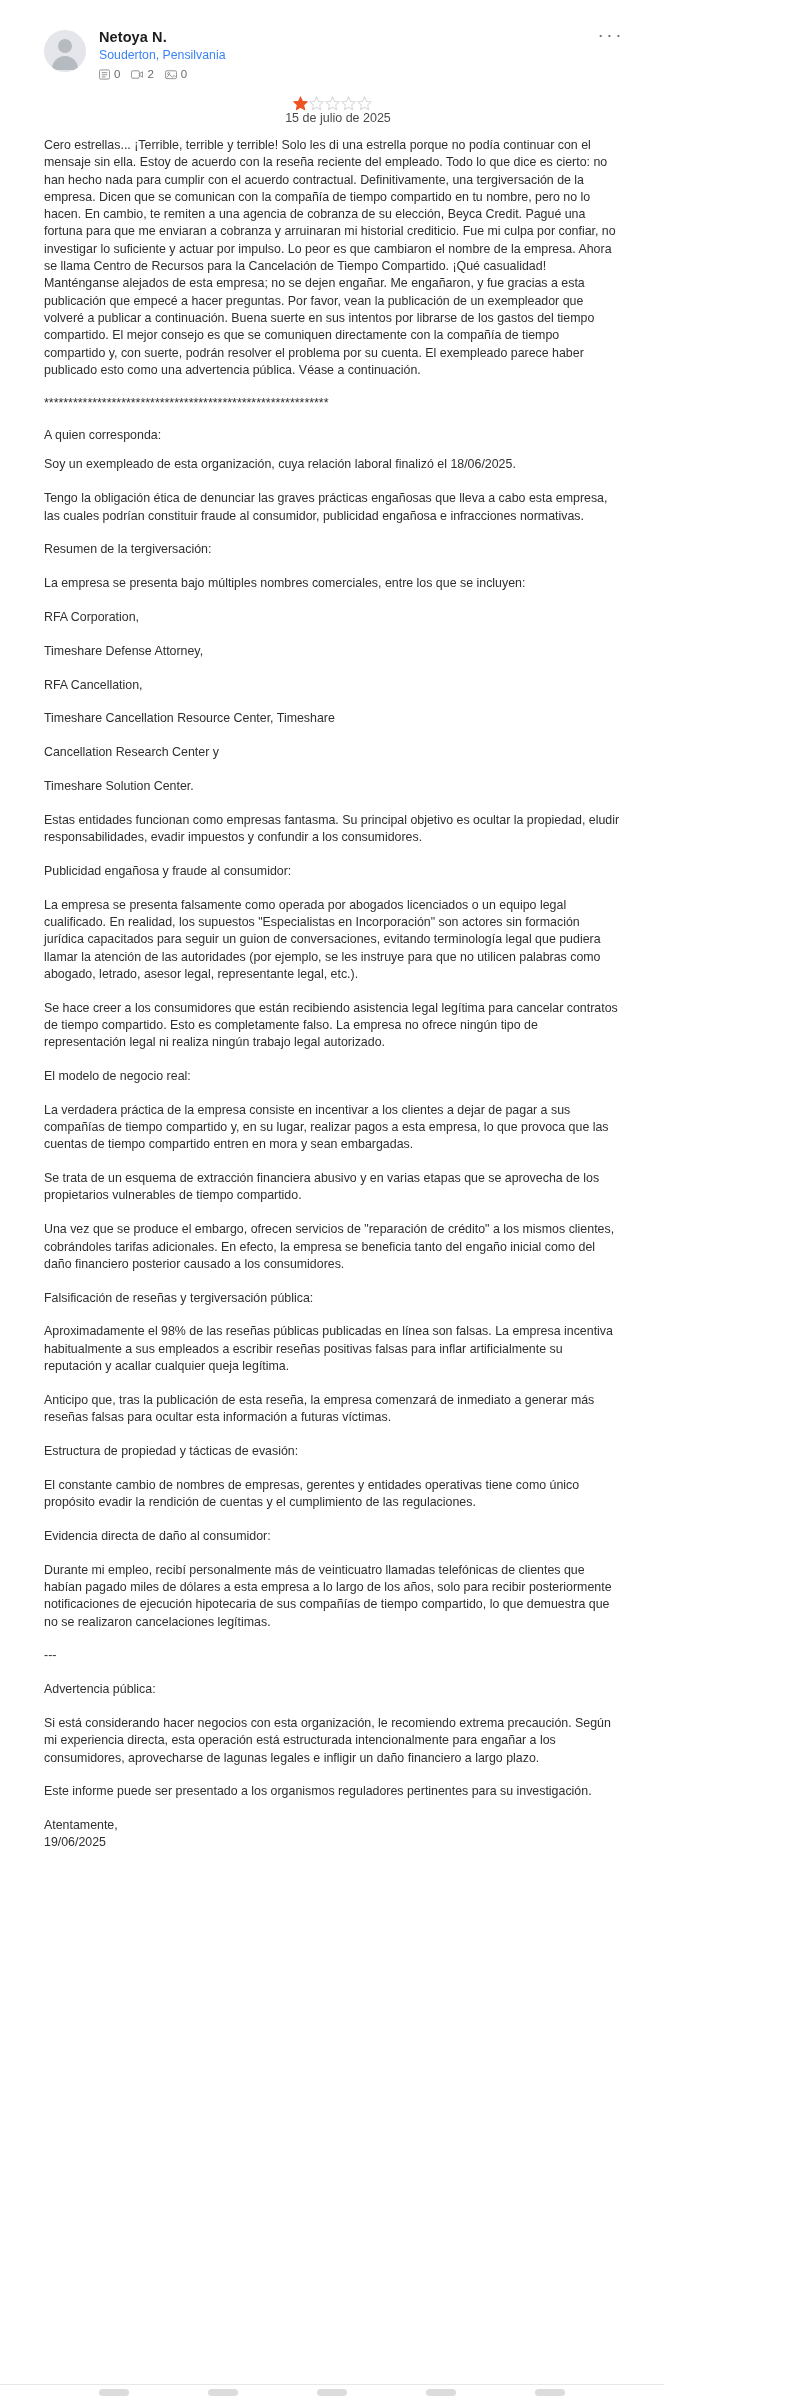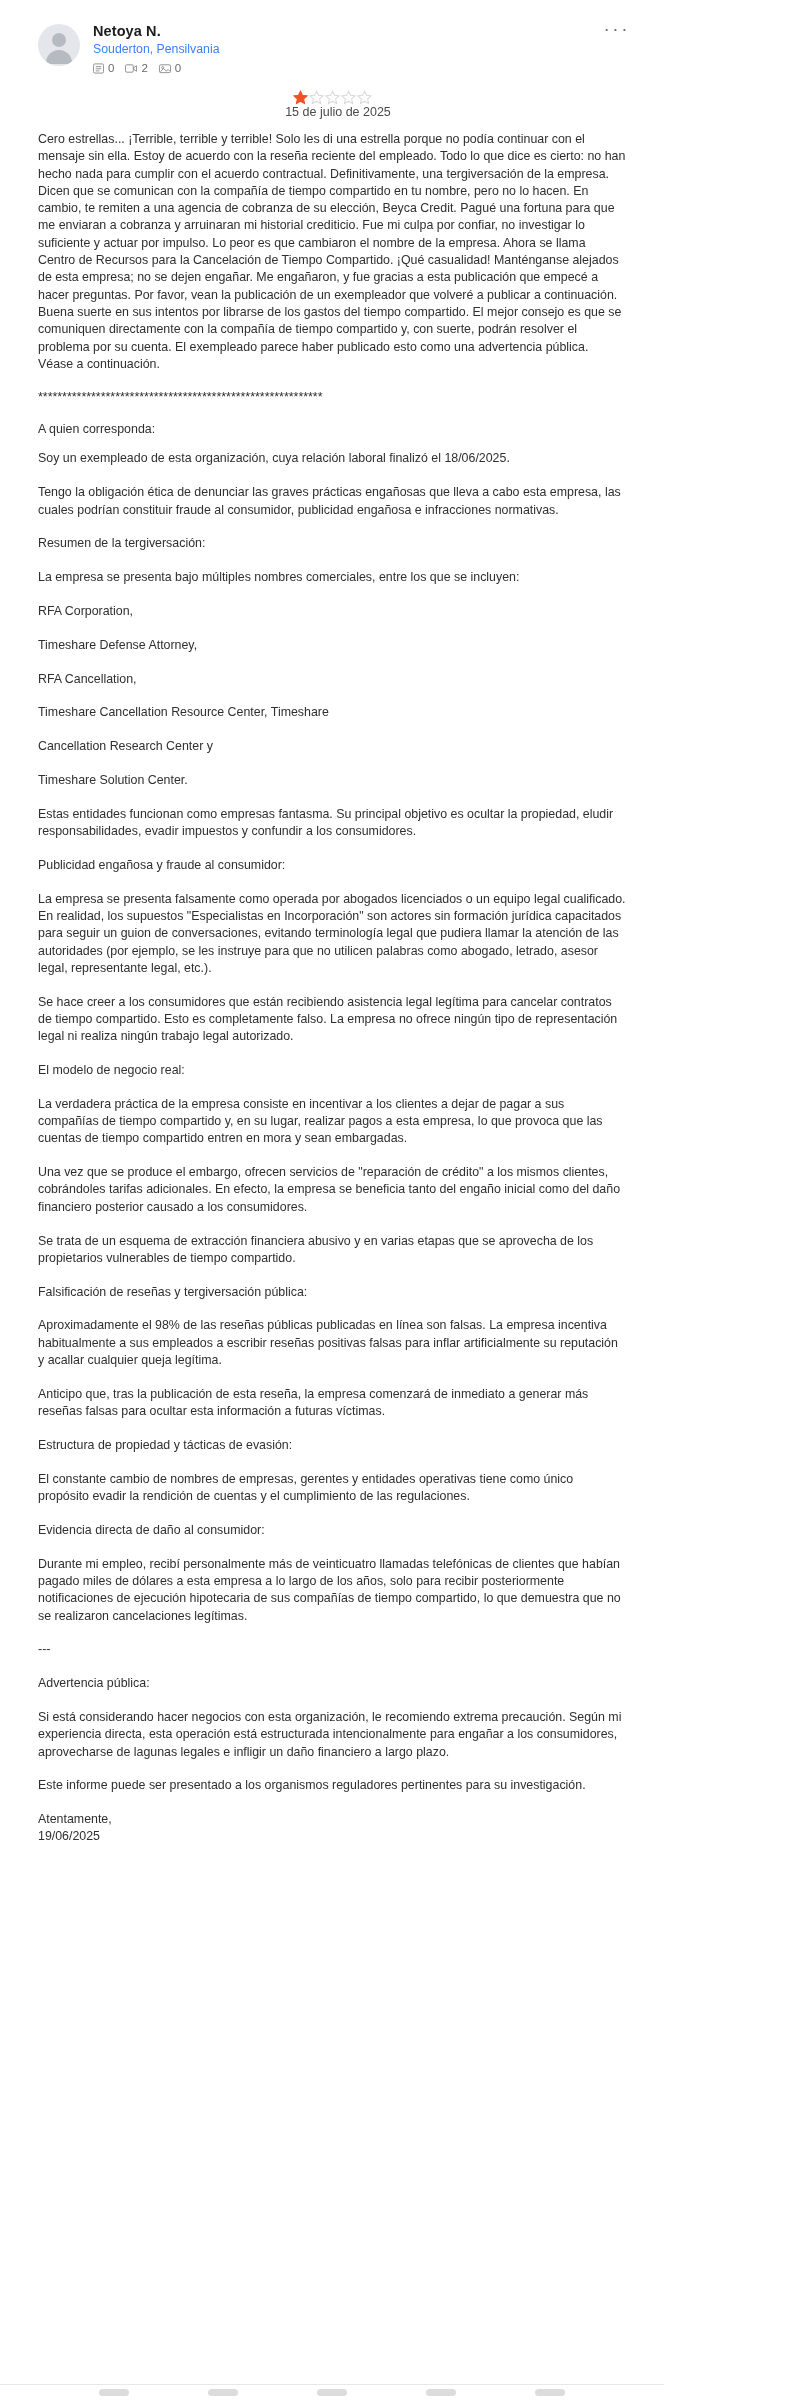--- a/index.html
+++ b/index.html
@@ -10,21 +10,21 @@
   body {
     width: 796px;
     font-family: "Liberation Sans", sans-serif;
     color: #2d2d2d;
     -webkit-font-smoothing: antialiased;
   }
   .card {
     width: 664px;
     min-height: 2402px;
     background: #fff;
-    padding: 8px;
+    padding: 14px;
     position: relative;
   }
   
   .review-header {
     display: flex;
     align-items: flex-start;
     padding: 14px 30px 0 30px;
     position: relative;
   }
   .avatar {
@@ -250,22 +250,22 @@
       <p>RFA Cancellation,</p>
       <p>Timeshare Cancellation Resource Center, Timeshare</p>
       <p>Cancellation Research Center y</p>
       <p>Timeshare Solution Center.</p>
       <p>Estas entidades funcionan como empresas fantasma. Su principal objetivo es ocultar la propiedad, eludir responsabilidades, evadir impuestos y confundir a los consumidores.</p>
       <p>Publicidad engañosa y fraude al consumidor:</p>
       <p>La empresa se presenta falsamente como operada por abogados licenciados o un equipo legal cualificado. En realidad, los supuestos "Especialistas en Incorporación" son actores sin formación jurídica capacitados para seguir un guion de conversaciones, evitando terminología legal que pudiera llamar la atención de las autoridades (por ejemplo, se les instruye para que no utilicen palabras como abogado, letrado, asesor legal, representante legal, etc.).</p>
       <p>Se hace creer a los consumidores que están recibiendo asistencia legal legítima para cancelar contratos de tiempo compartido. Esto es completamente falso. La empresa no ofrece ningún tipo de representación legal ni realiza ningún trabajo legal autorizado.</p>
       <p>El modelo de negocio real:</p>
       <p>La verdadera práctica de la empresa consiste en incentivar a los clientes a dejar de pagar a sus compañías de tiempo compartido y, en su lugar, realizar pagos a esta empresa, lo que provoca que las cuentas de tiempo compartido entren en mora y sean embargadas.</p>
+      <p>Se trata de un esquema de extracción financiera abusivo y en varias etapas que se aprovecha de los propietarios vulnerables de tiempo compartido.</p>
       <p>Una vez que se produce el embargo, ofrecen servicios de "reparación de crédito" a los mismos clientes, cobrándoles tarifas adicionales. En efecto, la empresa se beneficia tanto del engaño inicial como del daño financiero posterior causado a los consumidores.</p>
-      <p>Se trata de un esquema de extracción financiera abusivo y en varias etapas que se aprovecha de los propietarios vulnerables de tiempo compartido.</p>
       <p>Falsificación de reseñas y tergiversación pública:</p>
       <p>Aproximadamente el 98% de las reseñas públicas publicadas en línea son falsas. La empresa incentiva habitualmente a sus empleados a escribir reseñas positivas falsas para inflar artificialmente su reputación y acallar cualquier queja legítima.</p>
       <p>Anticipo que, tras la publicación de esta reseña, la empresa comenzará de inmediato a generar más reseñas falsas para ocultar esta información a futuras víctimas.</p>
       <p>Estructura de propiedad y tácticas de evasión:</p>
       <p>El constante cambio de nombres de empresas, gerentes y entidades operativas tiene como único propósito evadir la rendición de cuentas y el cumplimiento de las regulaciones.</p>
       <p>Evidencia directa de daño al consumidor:</p>
       <p>Durante mi empleo, recibí personalmente más de veinticuatro llamadas telefónicas de clientes que habían pagado miles de dólares a esta empresa a lo largo de los años, solo para recibir posteriormente notificaciones de ejecución hipotecaria de sus compañías de tiempo compartido, lo que demuestra que no se realizaron cancelaciones legítimas.</p>
       <p>---</p>
       <p>Advertencia pública:</p>
       <p>Si está considerando hacer negocios con esta organización, le recomiendo extrema precaución. Según mi experiencia directa, esta operación está estructurada intencionalmente para engañar a los consumidores, aprovecharse de lagunas legales e infligir un daño financiero a largo plazo.</p>

